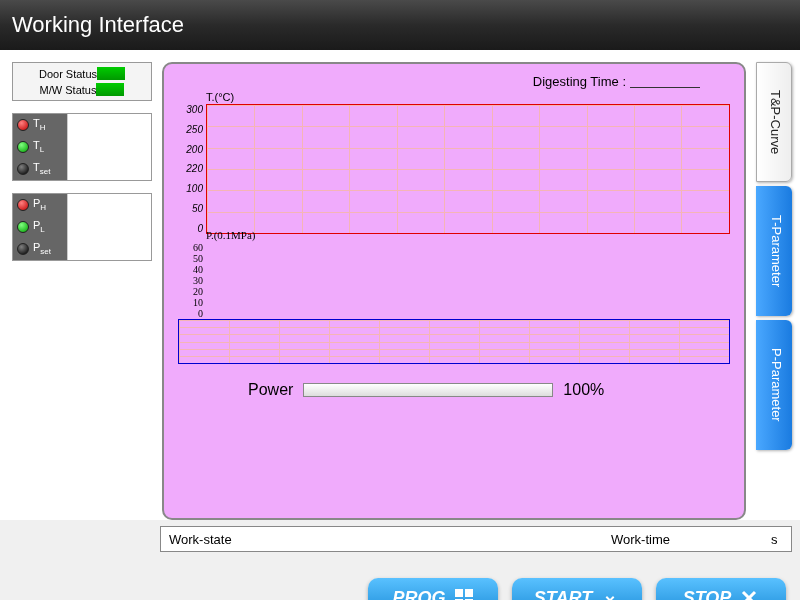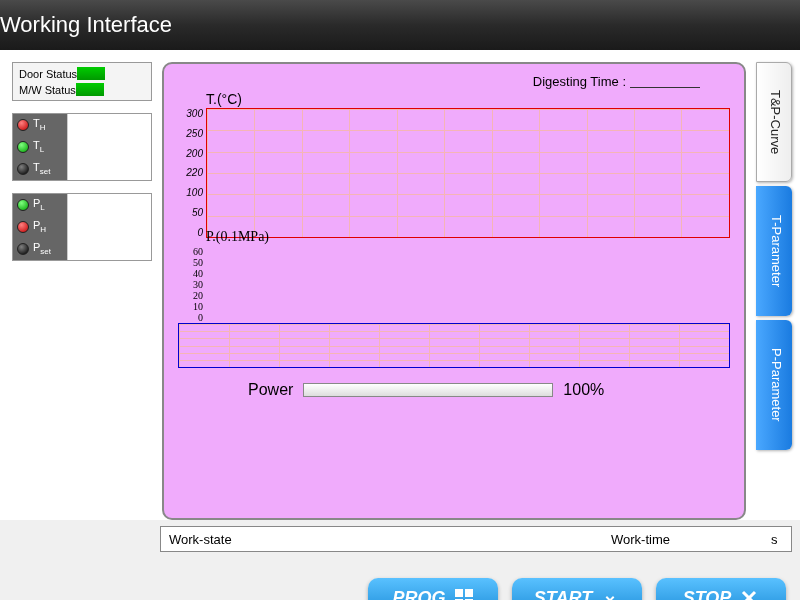--- a/index.html
+++ b/index.html
@@ -2,21 +2,21 @@
 <html><head>
 <meta charset="utf-8">
 <style>
   * { box-sizing: border-box; margin: 0; padding: 0; }
   body { font-family: Arial, sans-serif; background: #f0f0f0; width: 800px; height: 600px; overflow: hidden; }
   
   .header {
     height: 50px;
     background: linear-gradient(to bottom, #4a4a4a 0%, #2a2a2a 50%, #1a1a1a 100%);
     color: #fff;
-    padding: 0 0;
+    padding: 0 12px;
     display: flex;
     align-items: center;
     font-size: 22px;
   }
   
   .main {
     display: flex;
     gap: 10px;
     padding: 12px 8px 0 12px;
     height: 470px;
@@ -26,21 +26,21 @@
   .sidebar { width: 140px; display: flex; flex-direction: column; gap: 12px; }
   
   .status-box {
     border: 1px solid #999;
     background: #f4f4f4;
     padding: 4px 6px;
     display: flex;
     flex-direction: column;
     gap: 3px;
   }
-  .status-row { display: flex; align-items: center; justify-content: flex-start; font-size: 11px; }
+  .status-row { display: flex; align-items: center; justify-content: center; font-size: 11px; }
   .status-led { width: 28px; height: 13px; background: linear-gradient(to bottom,#0c0,#090); }
   
   .param-box { border: 1px solid #999; background: #fff; }
   .param-row { display: flex; height: 22px; }
   .param-label { width: 54px; background: #666; color: #fff; display: flex; align-items: center; padding-left: 4px; gap: 4px; font-size: 11px; }
   .param-dot { width: 12px; height: 12px; border-radius: 50%; border: 1px solid #222; }
   .dot-red { background: radial-gradient(circle at 35% 30%, #ff8080, #c00000); }
   .dot-green { background: radial-gradient(circle at 35% 30%, #80ff80, #00a000); }
   .dot-black { background: radial-gradient(circle at 35% 30%, #808080, #000); }
   .param-sub { font-size: 8px; vertical-align: sub; }
@@ -53,21 +53,21 @@
     background: #f0abfc;
     padding: 10px 14px 8px 14px;
     display: flex;
     flex-direction: column;
     position: relative;
   }
   .digest-row { display: flex; justify-content: flex-end; font-size: 13px; margin-bottom: 2px; padding-right: 30px; }
   .digest-line { border-bottom: 1px solid #333; width: 70px; display: inline-block; height: 14px; margin-left: 4px; }
   
   .chart-block { position: relative; }
-  .chart-title { font-size: 14px; margin-bottom: 1px; padding-left: 28px; }
+  .chart-title { font-size: 11px; margin-bottom: 1px; padding-left: 28px; }
   .chart-wrap { display: flex; align-items: stretch; }
   .y-axis { width: 28px; display: flex; flex-direction: column; justify-content: space-between; align-items: flex-end; font-size: 10px; padding-right: 3px; }
   .grid {
     flex: 1;
     position: relative;
     background:
       repeating-linear-gradient(to right, #f5b5b5 0 1px, transparent 1px 9.09%),
       repeating-linear-gradient(to bottom, #f5b5b5 0 1px, transparent 1px calc(100%/6));
   }
   .grid-red { border: 1px solid #e00000; }
@@ -177,29 +177,29 @@
             <span class="param-dot dot-black"></span>
             <span><span>T</span><span class="param-sub">set</span></span>
           </div>
         <div class="param-value"></div>
       </div>
     </div>
 
     <div class="param-box">
       <div class="param-row">
         <div class="param-label">
+            <span class="param-dot dot-red"></span>
+            <span><span>P</span><span class="param-sub">H</span></span>
+          </div>
+        <div class="param-value"></div>
+      </div>
+      <div class="param-row">
+        <div class="param-label">
             <span class="param-dot dot-green"></span>
             <span><span>P</span><span class="param-sub">L</span></span>
-          </div>
-        <div class="param-value"></div>
-      </div>
-      <div class="param-row">
-        <div class="param-label">
-            <span class="param-dot dot-red"></span>
-            <span><span>P</span><span class="param-sub">H</span></span>
           </div>
         <div class="param-value"></div>
       </div>
       <div class="param-row">
         <div class="param-label">
             <span class="param-dot dot-black"></span>
             <span><span>P</span><span class="param-sub">set</span></span>
           </div>
         <div class="param-value"></div>
       </div>

